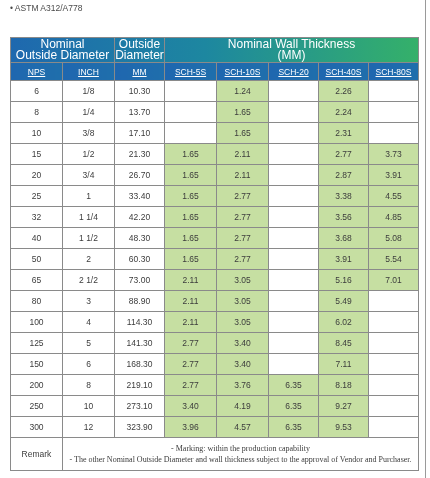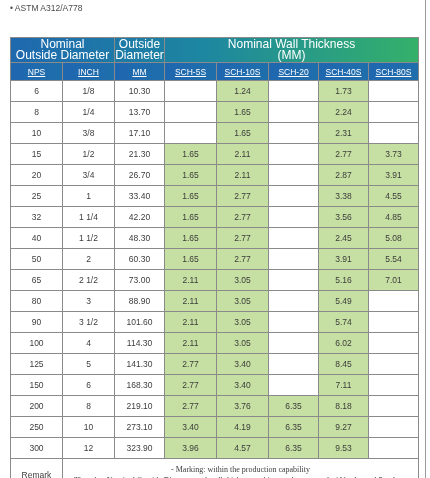--- a/index.html
+++ b/index.html
@@ -164,21 +164,21 @@
       </tr>
     </thead>
     <tbody id="tbody">
         <tr>
           <td>6</td>
           <td>1/8</td>
           <td>10.30</td>
           <td></td>
           <td class="hl">1.24</td>
           <td></td>
-          <td class="hl">1.73</td>
+          <td class="hl">2.26</td>
           <td></td>
         </tr>
         <tr>
           <td>8</td>
           <td>1/4</td>
           <td>13.70</td>
           <td></td>
           <td class="hl">1.65</td>
           <td></td>
           <td class="hl">2.24</td>
@@ -234,21 +234,21 @@
           <td class="hl">3.56</td>
           <td class="hl">4.85</td>
         </tr>
         <tr>
           <td>40</td>
           <td>1 1/2</td>
           <td>48.30</td>
           <td class="hl">1.65</td>
           <td class="hl">2.77</td>
           <td></td>
-          <td class="hl">2.45</td>
+          <td class="hl">3.68</td>
           <td class="hl">5.08</td>
         </tr>
         <tr>
           <td>50</td>
           <td>2</td>
           <td>60.30</td>
           <td class="hl">1.65</td>
           <td class="hl">2.77</td>
           <td></td>
           <td class="hl">3.91</td>
@@ -265,30 +265,20 @@
           <td class="hl">7.01</td>
         </tr>
         <tr>
           <td>80</td>
           <td>3</td>
           <td>88.90</td>
           <td class="hl">2.11</td>
           <td class="hl">3.05</td>
           <td></td>
           <td class="hl">5.49</td>
-          <td></td>
-        </tr>
-        <tr>
-          <td>90</td>
-          <td>3 1/2</td>
-          <td>101.60</td>
-          <td class="hl">2.11</td>
-          <td class="hl">3.05</td>
-          <td></td>
-          <td class="hl">5.74</td>
           <td></td>
         </tr>
         <tr>
           <td>100</td>
           <td>4</td>
           <td>114.30</td>
           <td class="hl">2.11</td>
           <td class="hl">3.05</td>
           <td></td>
           <td class="hl">6.02</td>

